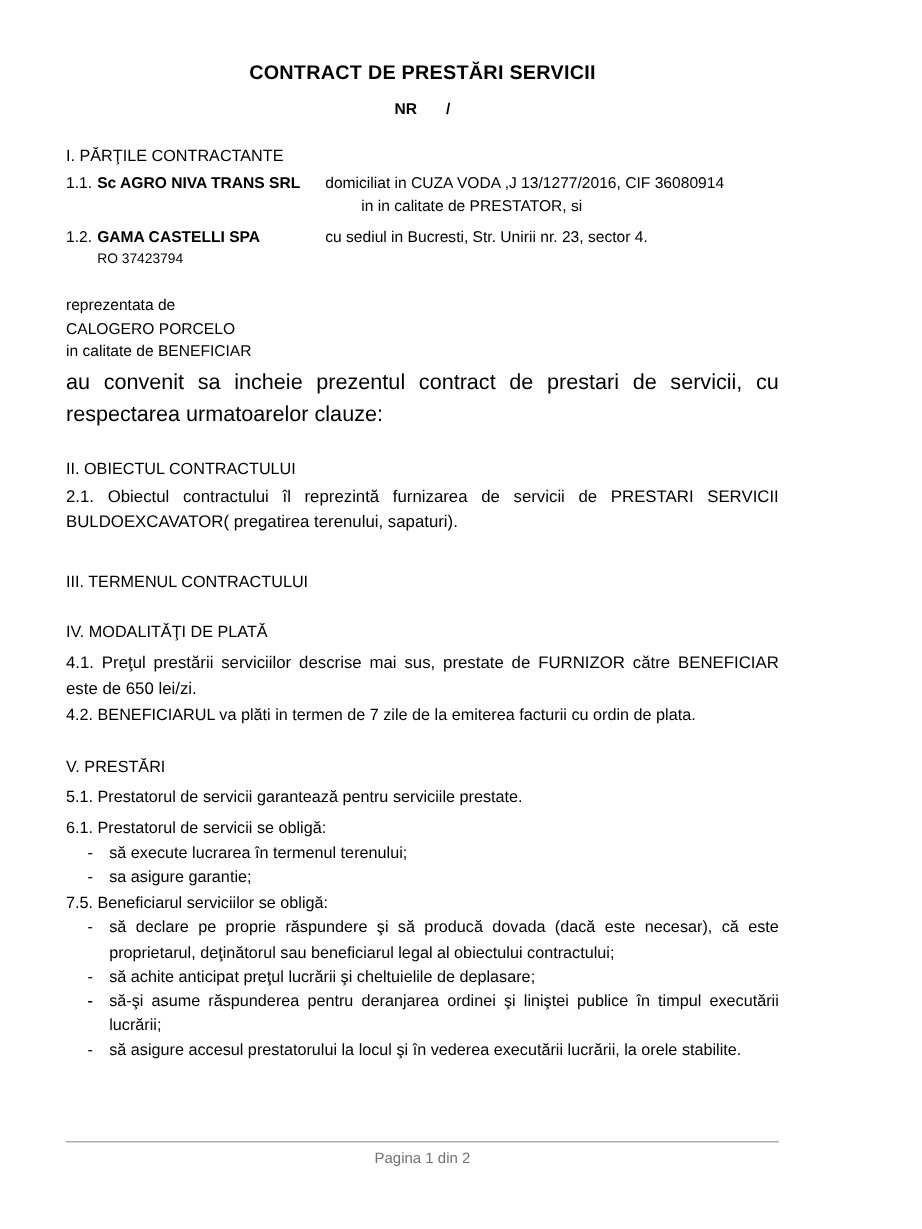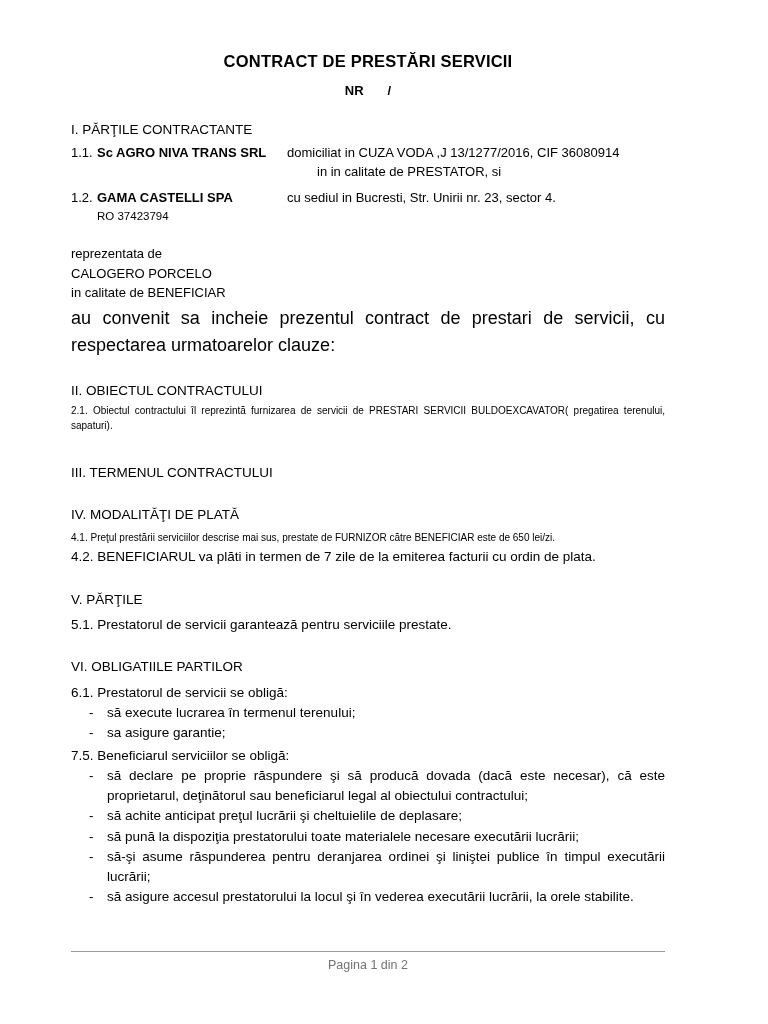--- a/index.html
+++ b/index.html
@@ -13,21 +13,20 @@
     font-family: "Liberation Sans", sans-serif;
     color: #000000;
     -webkit-font-smoothing: antialiased;
   }
   .page {
     position: relative;
     width: 704px;
     height: 1024px;
     box-sizing: border-box;
     padding: 52px 55px 0 55px;
-    margin-left: 16px;
   }
   .doc-title {
     text-align: center;
     font-size: 16.5px;
     font-weight: bold;
     letter-spacing: 0.2px;
     margin: 0 0 12px 0;
   }
   .doc-subtitle {
     text-align: center;
@@ -93,21 +92,21 @@
     line-height: 1.5;
     text-align: justify;
     margin: 2px 0 0 0;
   }
   .body-line {
     font-size: 13.5px;
     line-height: 1.5;
     margin: 2px 0 0 0;
   }
   .body-just {
-    font-size: 10px;
+    font-size: 14px;
     line-height: 1.5;
     text-align: justify;
     margin: 2px 0 0 0;
   }
   ul.dash-list {
     list-style: none;
     margin: 0;
     padding: 0;
   }
   ul.dash-list li {
@@ -177,37 +176,36 @@
 
   <div class="section-heading section-gap">II. OBIECTUL CONTRACTULUI</div>
   <div class="body-just">2.1. Obiectul contractului îl reprezintă furnizarea de servicii de PRESTARI SERVICII BULDOEXCAVATOR( pregatirea terenului, sapaturi).</div>
 
   <div class="section-heading section-gap" style="margin-top:30px;">III. TERMENUL CONTRACTULUI</div>
 
   <div class="section-heading section-gap">IV. MODALITĂŢI DE PLATĂ</div>
   <div class="body-just mt6">4.1. Preţul prestării serviciilor descrise mai sus, prestate de FURNIZOR către BENEFICIAR este de 650 lei/zi.</div>
   <div class="body-line">4.2. BENEFICIARUL va plăti in termen de 7 zile de la emiterea facturii cu ordin de plata.</div>
 
-  <div class="section-heading section-gap">V. PĂRŢILE</div>
+  <div class="section-heading section-gap">V. PRESTĂRI</div>
   <div class="body-line mt6">5.1. Prestatorul de servicii garantează pentru serviciile prestate.</div>
 
-  <div class="section-heading section-gap">VI. OBLIGATIILE PARTILOR</div>
   <div class="body-line mt6">6.1. Prestatorul de servicii se obligă:</div>
 
   <ul class="dash-list">
     <li><span class="dash">-</span><span>să execute lucrarea în termenul terenului;</span></li>
     <li><span class="dash">-</span><span>sa asigure garantie;</span></li>
   </ul>
 
   <div class="body-line">7.5. Beneficiarul serviciilor se obligă:</div>
 
   <ul class="dash-list">
     <li><span class="dash">-</span><span>să declare pe proprie răspundere şi să producă dovada (dacă este necesar), că este proprietarul, deţinătorul sau beneficiarul legal al obiectului contractului;</span></li>
     <li><span class="dash">-</span><span>să achite anticipat preţul lucrării şi cheltuielile de deplasare;</span></li>
-    <li><span class="dash">-</span><span>să pună la dispoziţia prestatorului toate materialele necesare executării lucrării;</span></li>
+    <li><span class="dash">-</span></li>
     <li><span class="dash">-</span><span>să-şi asume răspunderea pentru deranjarea ordinei şi liniştei publice în timpul executării lucrării;</span></li>
     <li><span class="dash">-</span><span>să asigure accesul prestatorului la locul şi în vederea executării lucrării, la orele stabilite.</span></li>
   </ul>
 
   <div class="footer">
     <div class="footer-rule"></div>
     <div class="footer-text">Pagina 1 din 2</div>
   </div>
 
 </div>

